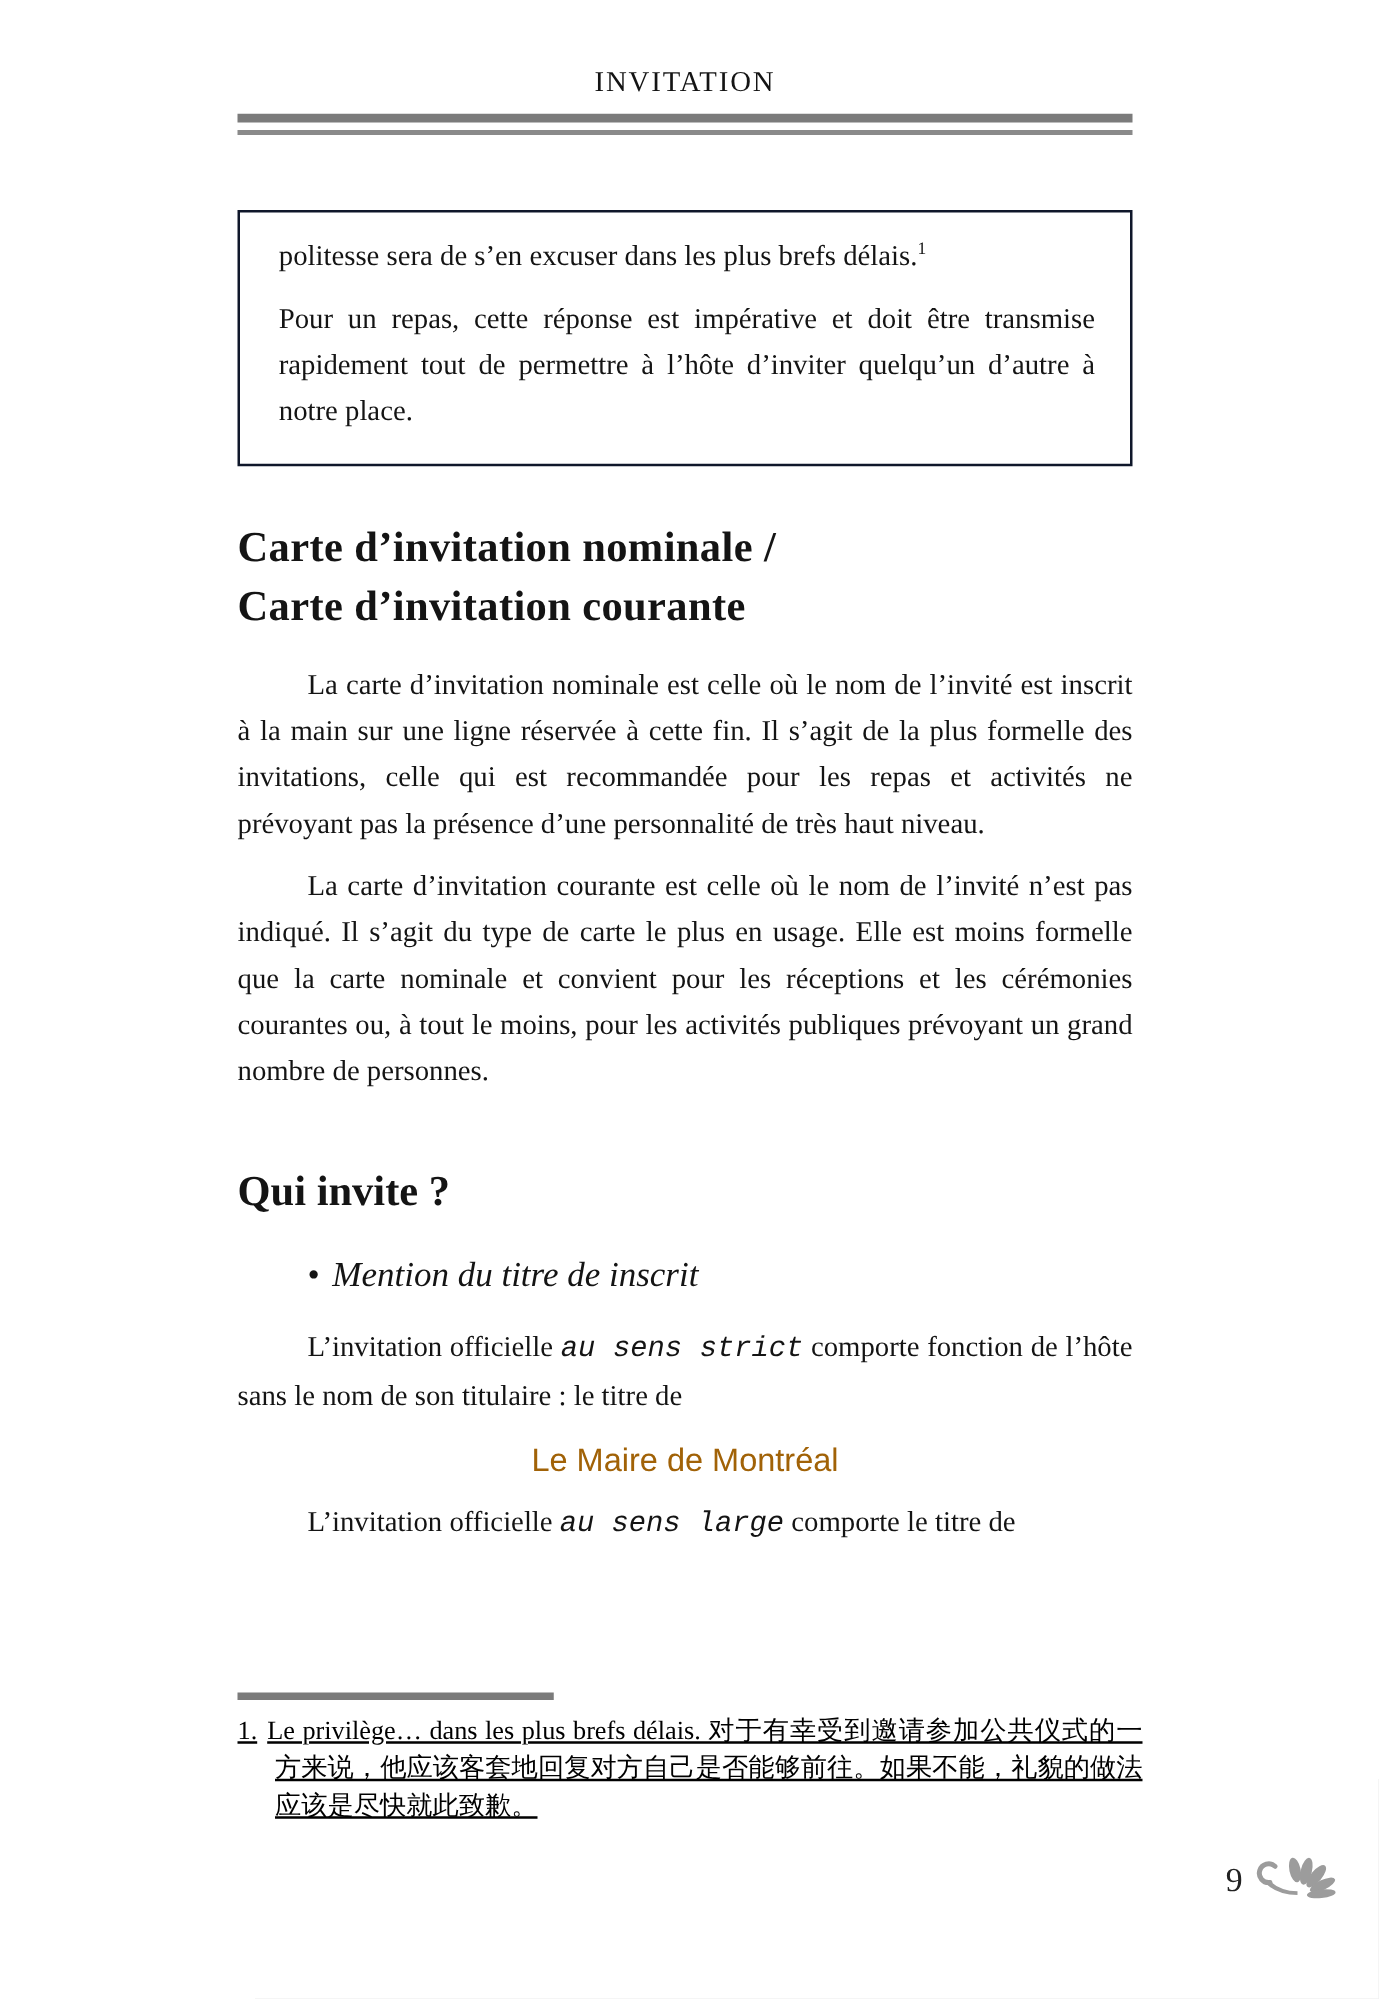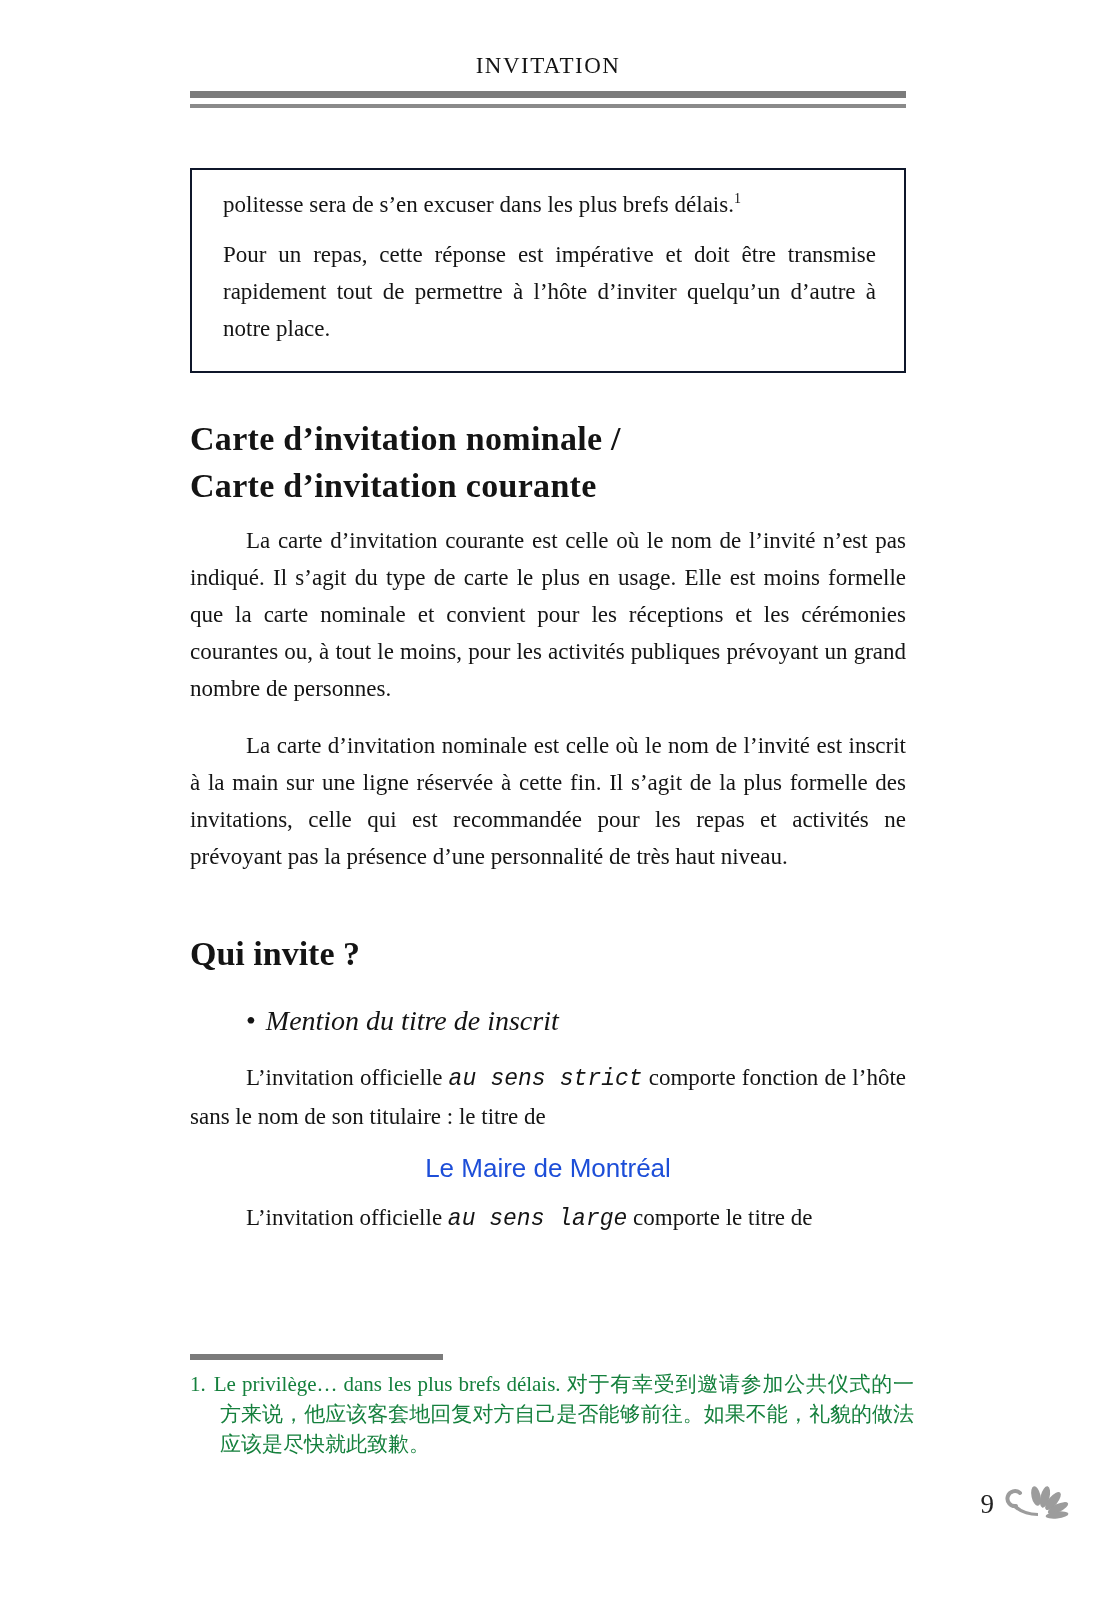--- a/index.html
+++ b/index.html
@@ -84,41 +84,42 @@
     font-style: normal;
     margin-right: 10px;
   }
   .bullet-line .bullet-text { font-style: italic; }
   .example-line {
     margin-top: 16px;
     text-align: center;
     font-family: "Liberation Sans", "DejaVu Sans", sans-serif;
     font-size: 26px;
     line-height: 34px;
-    color: #1d4ed8;
+    color: #a16207;
   }
   .footnote-block {
     position: absolute;
     left: 190px;
     top: 1354px;
     width: 724px;
   }
   .footnote-rule {
     width: 253px;
     height: 6px;
     background: #7b7b7b;
     margin-bottom: 9px;
   }
   .footnote-text {
     font-size: 21px;
     line-height: 30px;
     text-align: justify;
     padding-left: 30px;
     text-indent: -30px;
-    color: #15803d;
+    color: #000000;
+    text-decoration: underline;
   }
   .footnote-text .fn-marker { margin-right: 8px; }
   .page-footer {
     position: absolute;
     top: 1484px;
     right: 34px;
     display: flex;
     align-items: center;
     gap: 9px;
   }
@@ -143,22 +144,22 @@
     <div class="excerpt-box">
       <p><span>politesse sera de s’en excuser dans les plus brefs délais.</span><sup class="fn-ref">1</sup></p>
       <p>Pour un repas, cette réponse est impérative et doit être transmise rapidement tout de permettre à l’hôte d’inviter quelqu’un d’autre à notre place.</p>
     </div>
 
     <h1 class="section-heading">
       <span>Carte d’invitation nominale /</span><br>
       <span>Carte d’invitation courante</span>
     </h1>
 
+    <p class="body-para">La carte d’invitation nominale est celle où le nom de l’invité est inscrit à la main sur une ligne réservée à cette fin. Il s’agit de la plus formelle des invitations, celle qui est recommandée pour les repas et activités ne prévoyant pas la présence d’une personnalité de très haut niveau.</p>
     <p class="body-para tight">La carte d’invitation courante est celle où le nom de l’invité n’est pas indiqué. Il s’agit du type de carte le plus en usage. Elle est moins formelle que la carte nominale et convient pour les réceptions et les cérémonies courantes ou, à tout le moins, pour les activités publiques prévoyant un grand nombre de personnes.</p>
-    <p class="body-para">La carte d’invitation nominale est celle où le nom de l’invité est inscrit à la main sur une ligne réservée à cette fin. Il s’agit de la plus formelle des invitations, celle qui est recommandée pour les repas et activités ne prévoyant pas la présence d’une personnalité de très haut niveau.</p>
 
     <h1 class="h2-heading">Qui invite ?</h1>
 
     <div class="bullet-line">
       <span class="bullet-glyph">•</span><span class="bullet-text">Mention du titre de inscrit</span>
     </div>
 
     <p class="body-para"><span>L’invitation officielle </span><i>au sens strict</i><span> comporte fonction de l’hôte sans le nom de son titulaire : le titre de</span></p>
 
     <div class="example-line">Le Maire de Montréal</div>

